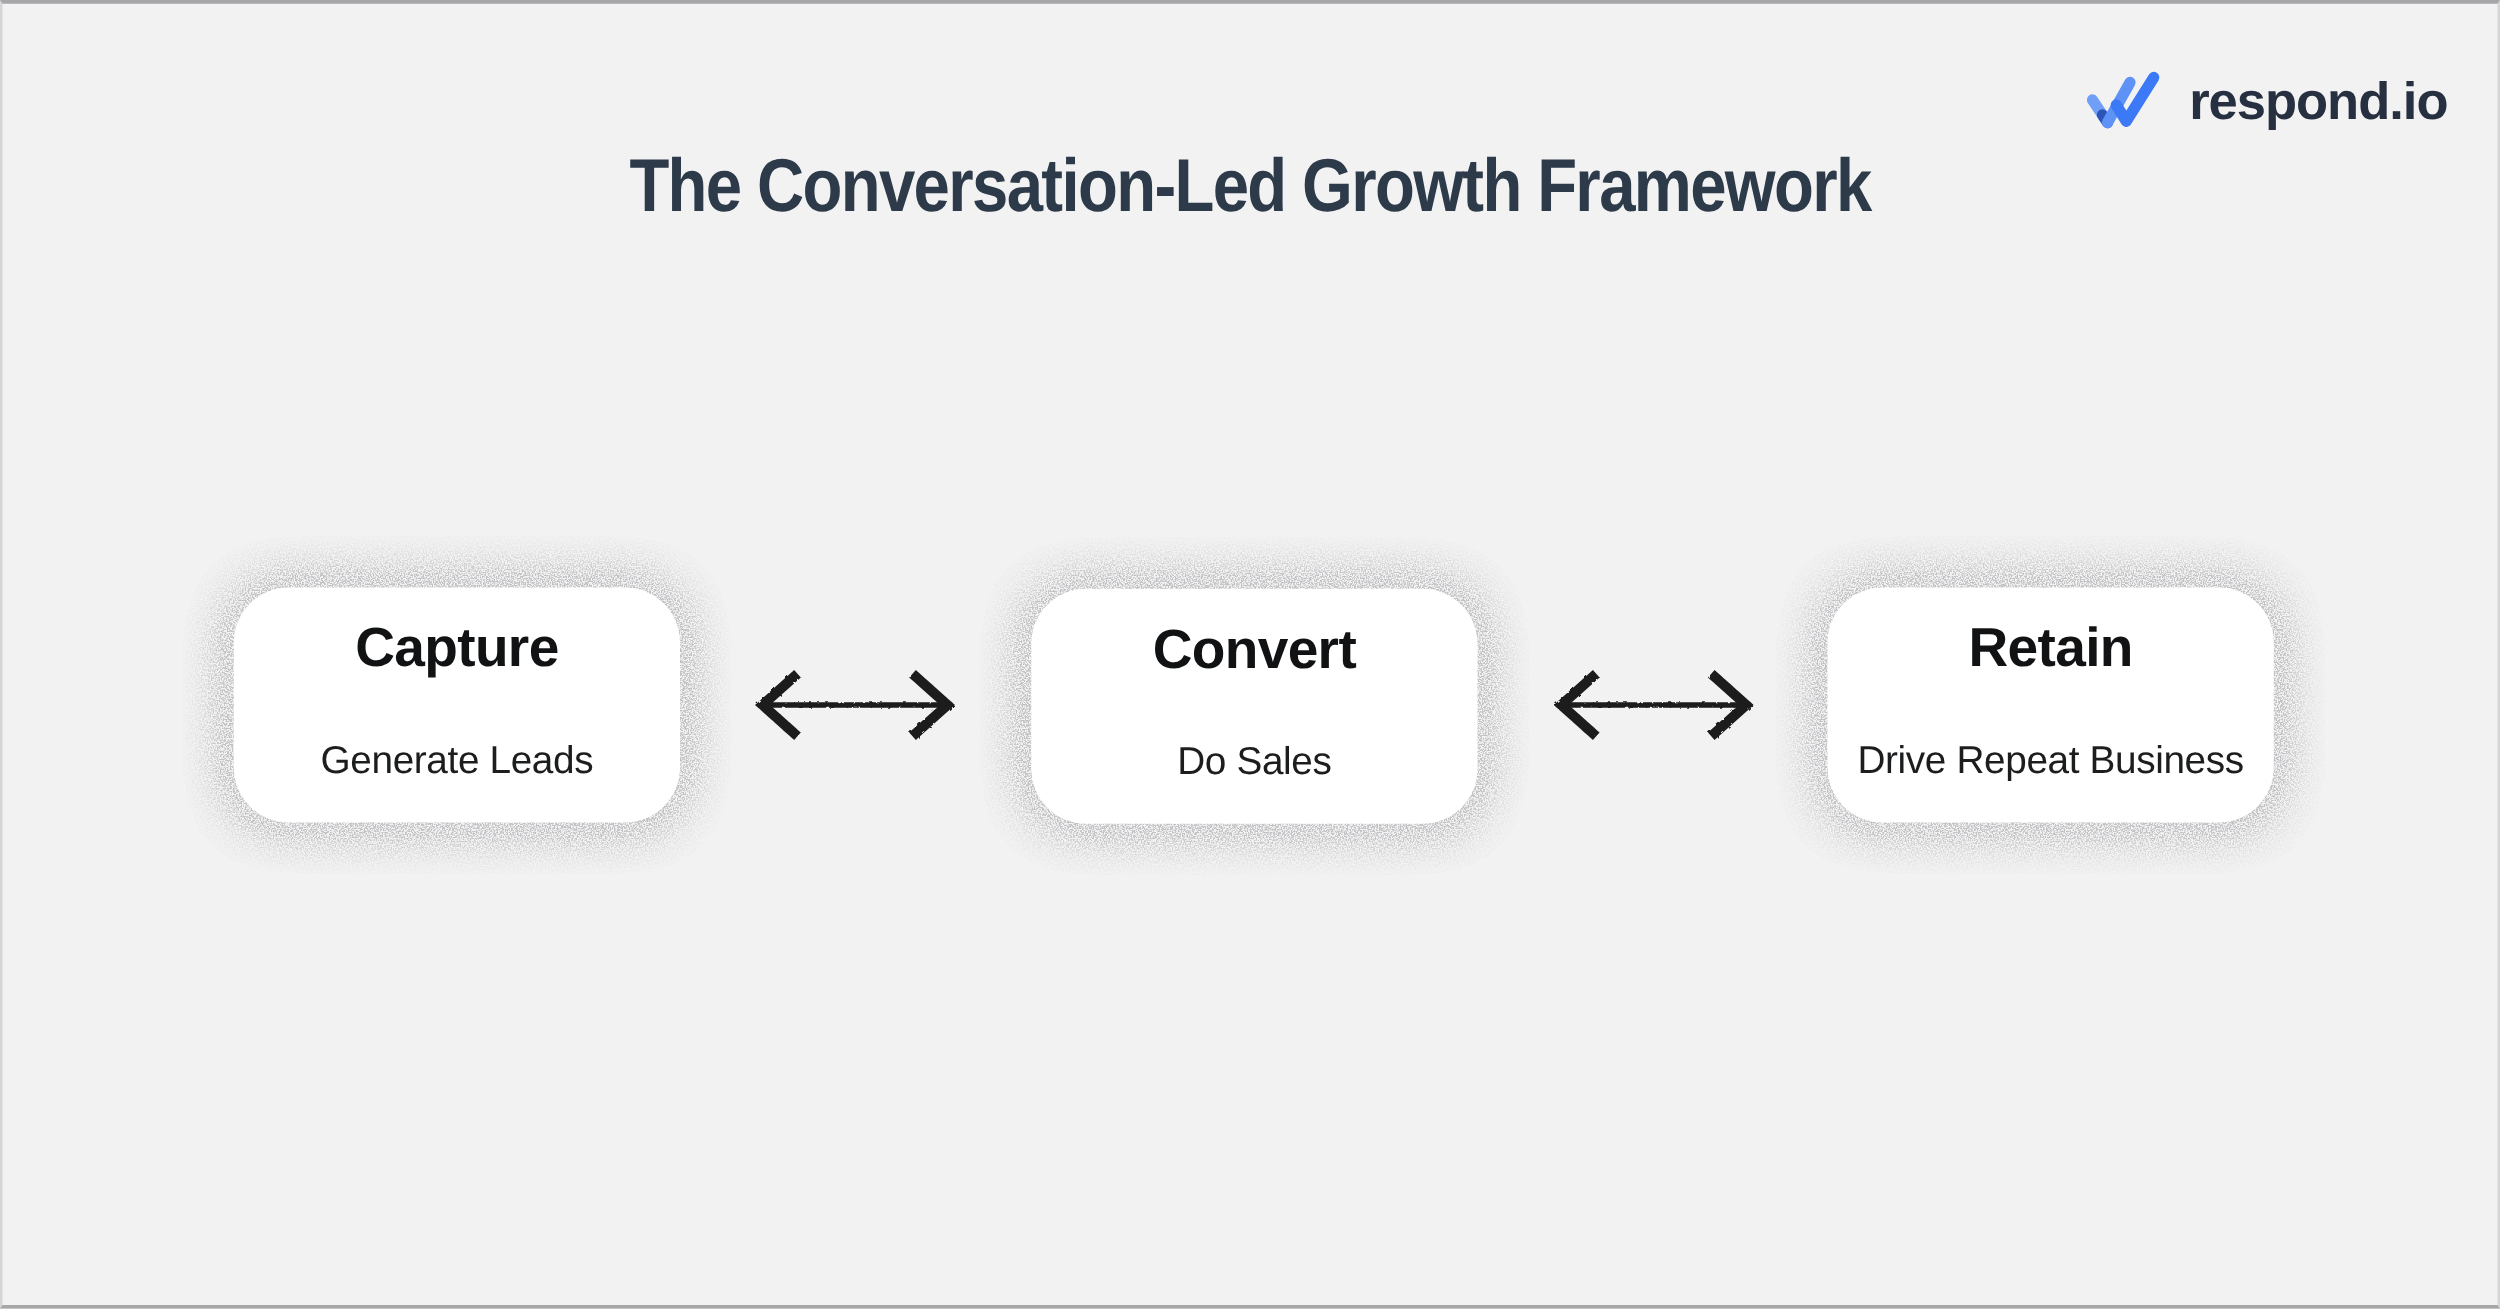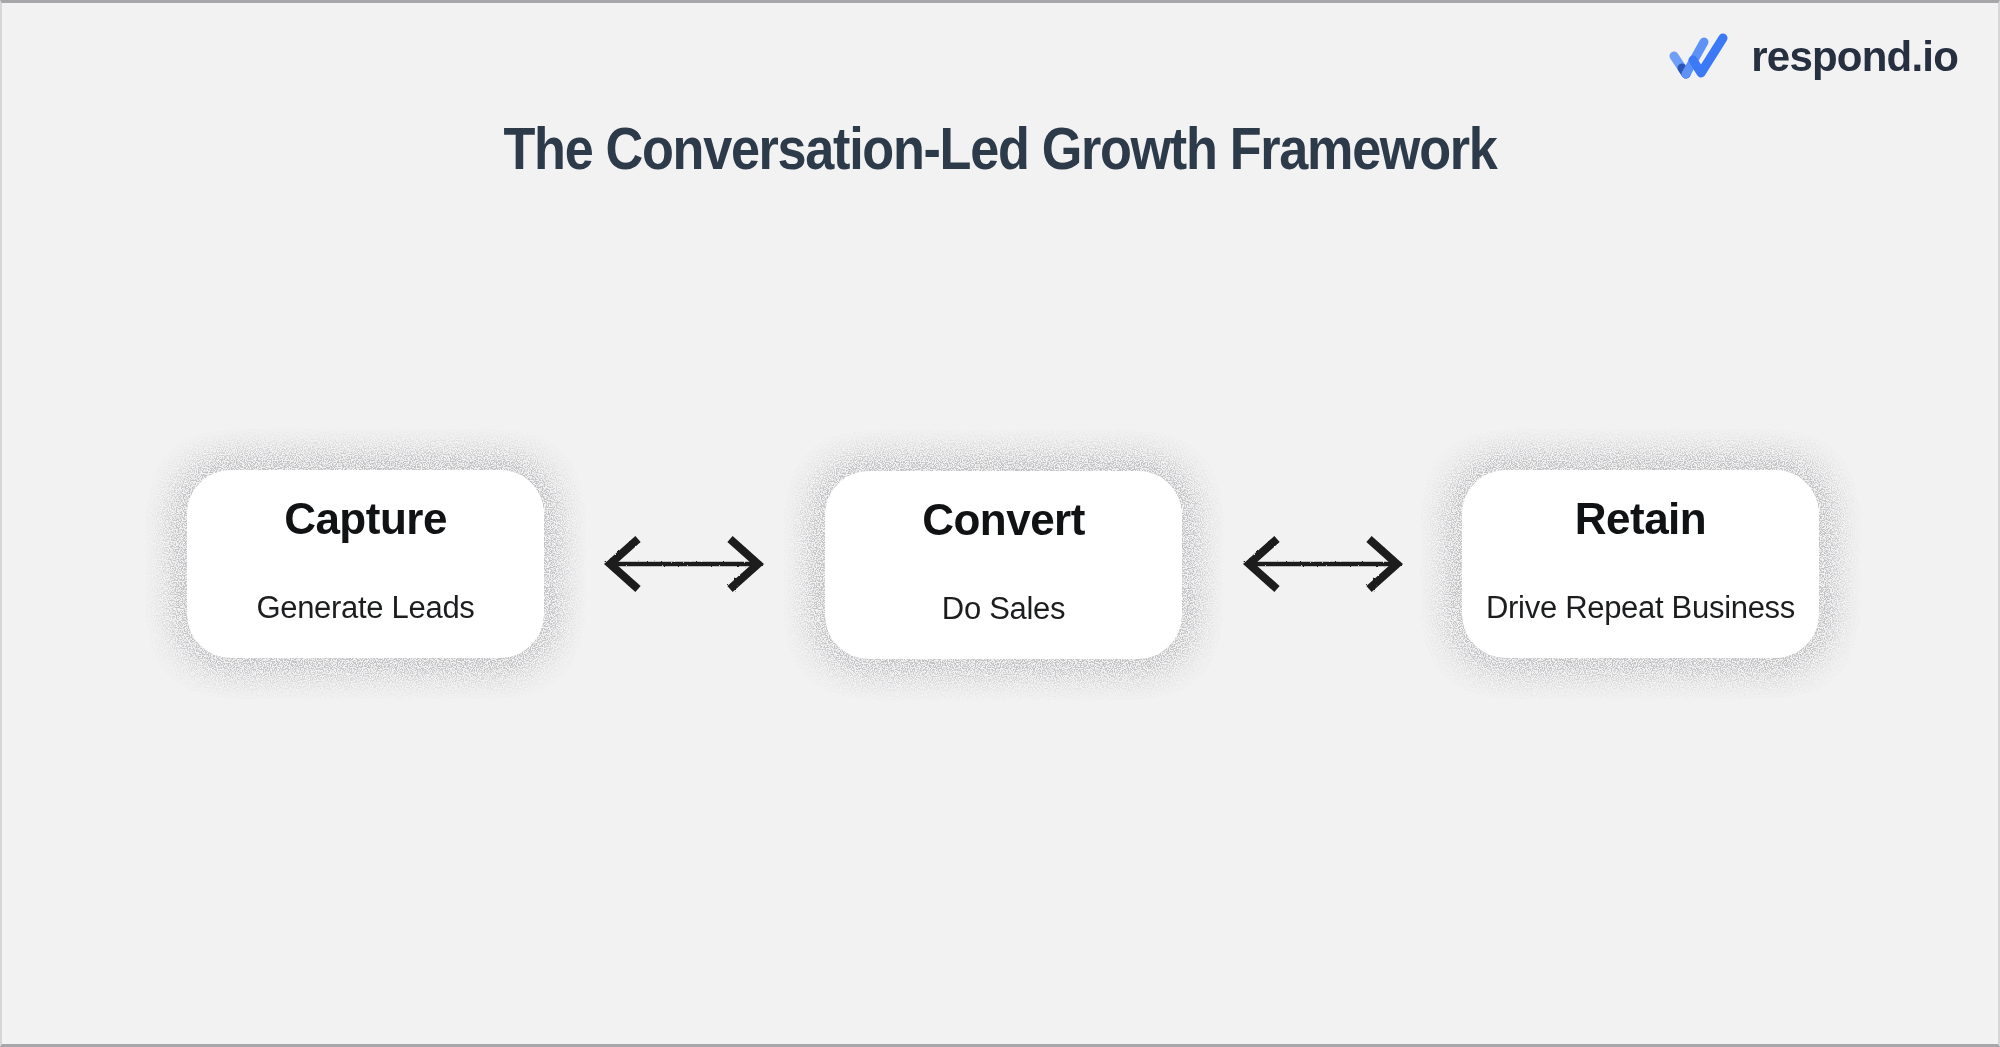--- a/index.html
+++ b/index.html
@@ -13,21 +13,21 @@
     border-bottom: 3px solid #a7a7a9;
     border-left: 2px solid #d6d6d8;
     border-right: 2px solid #d6d6d8;
     overflow: hidden;
     font-family: "Liberation Sans", "DejaVu Sans", sans-serif;
   }
 
   
   .logo {
     position: absolute;
-    top: 28px;
+    top: 52px;
     right: 40px;
     display: flex;
     align-items: center;
     gap: 22px;
   }
   .logo-mark { display: block; }
   .logo-text {
     font-size: 42px;
     font-weight: 800;
     letter-spacing: -0.8px;

